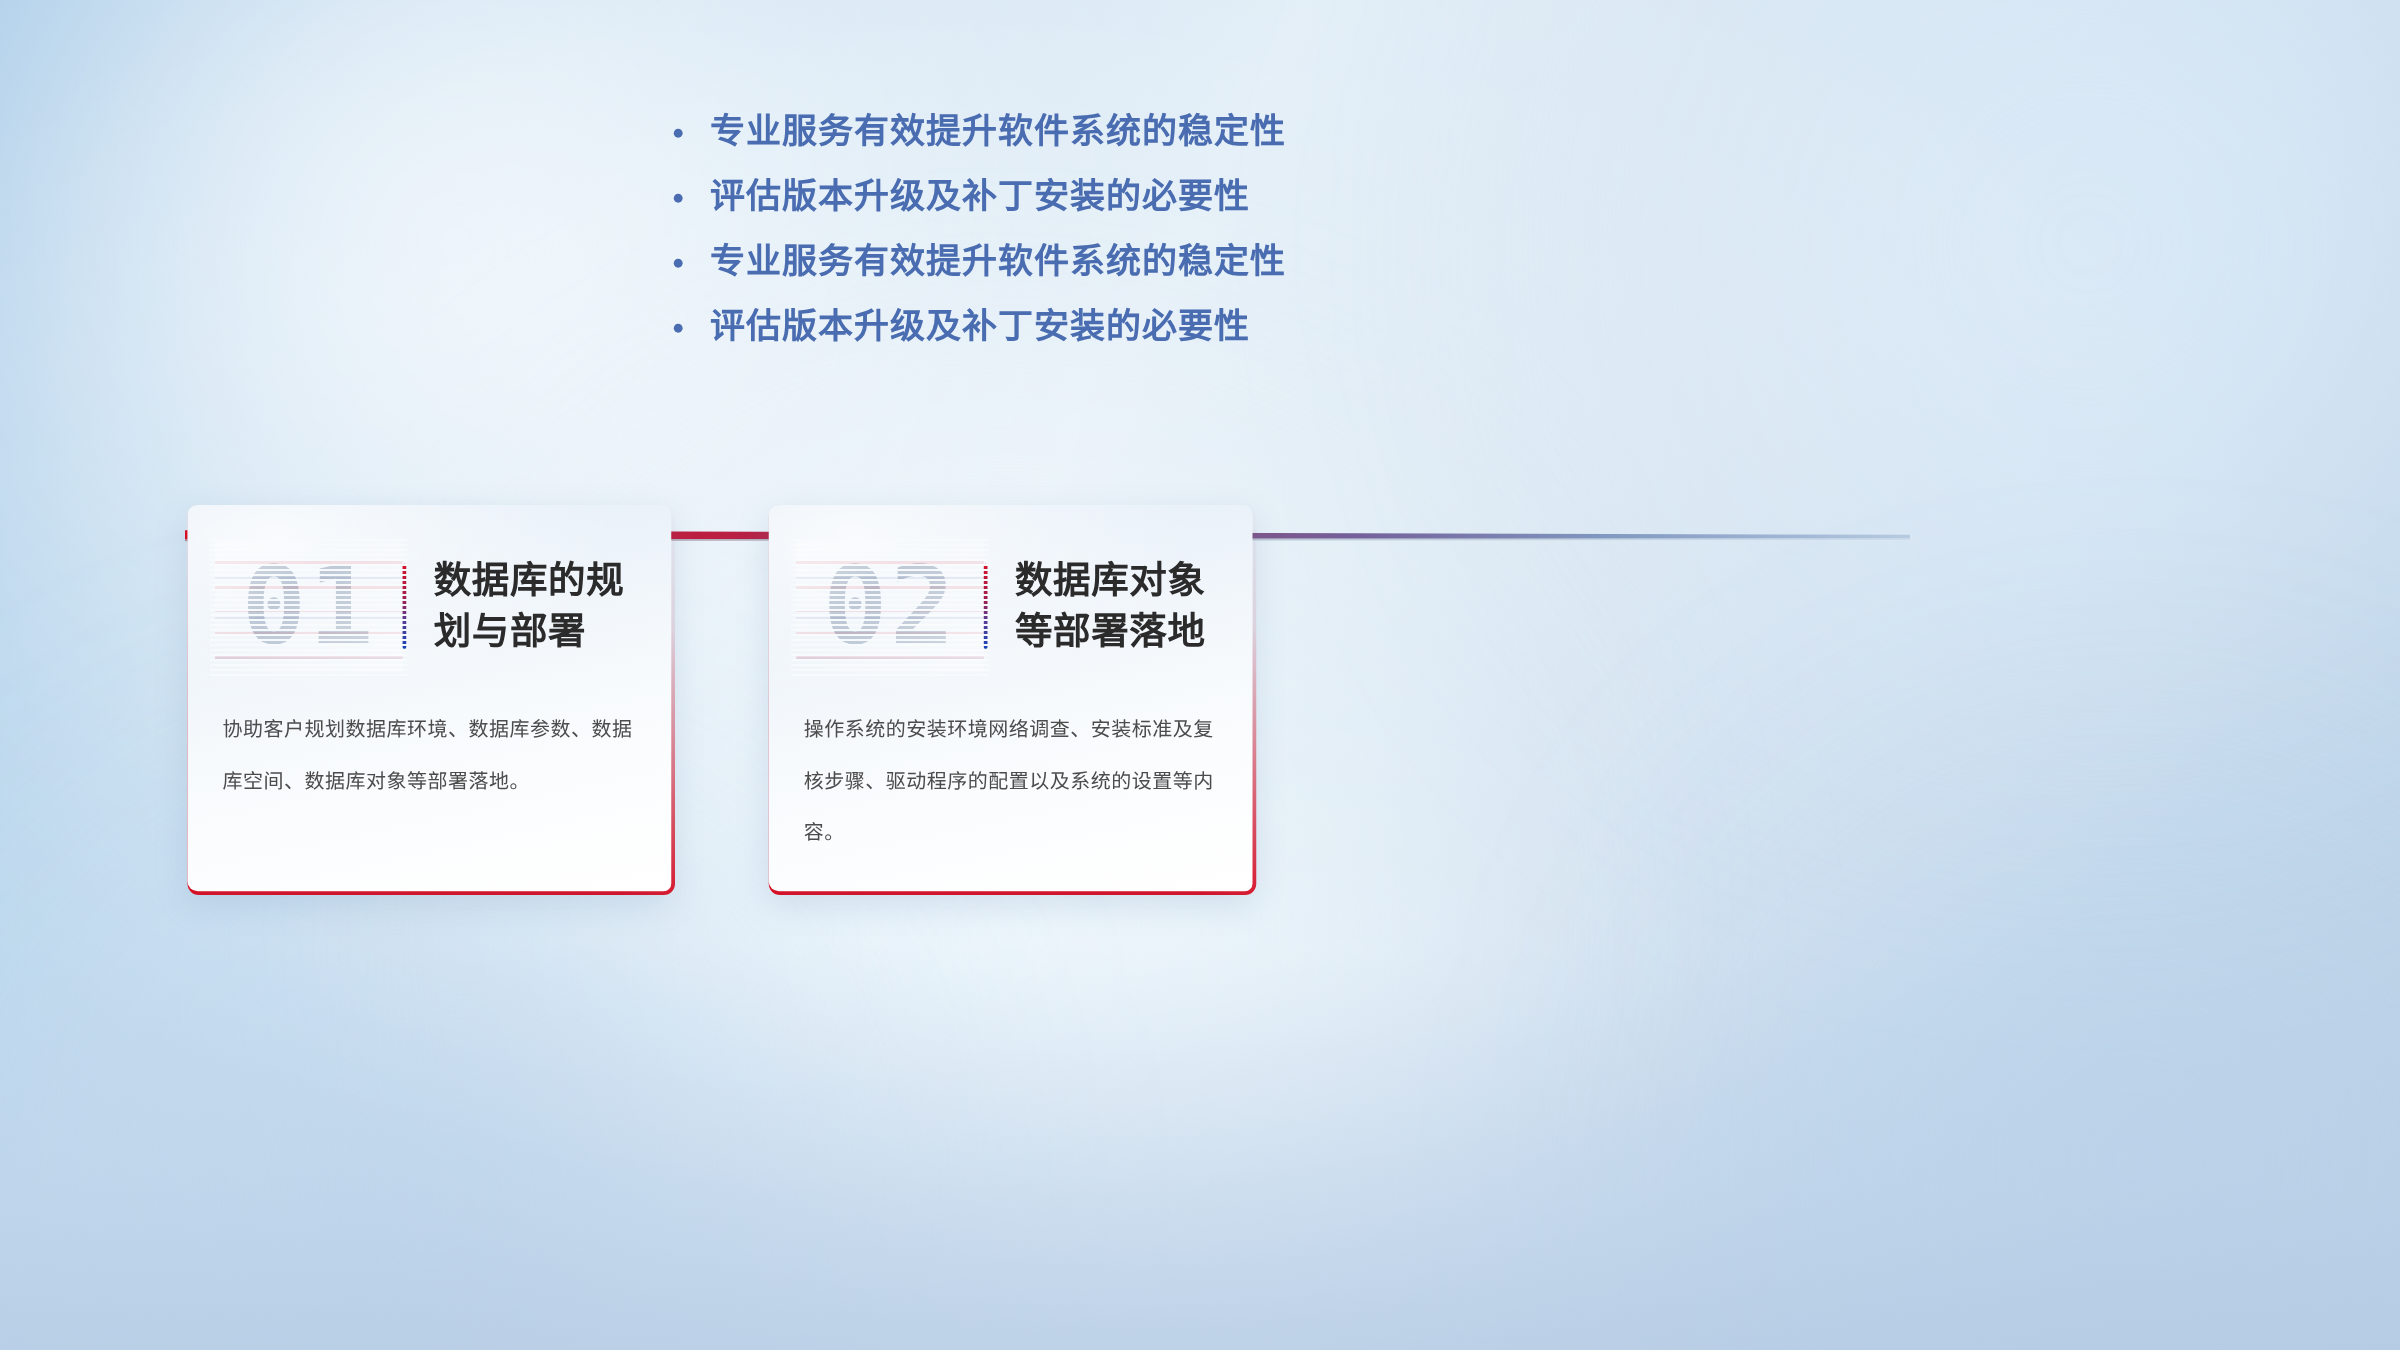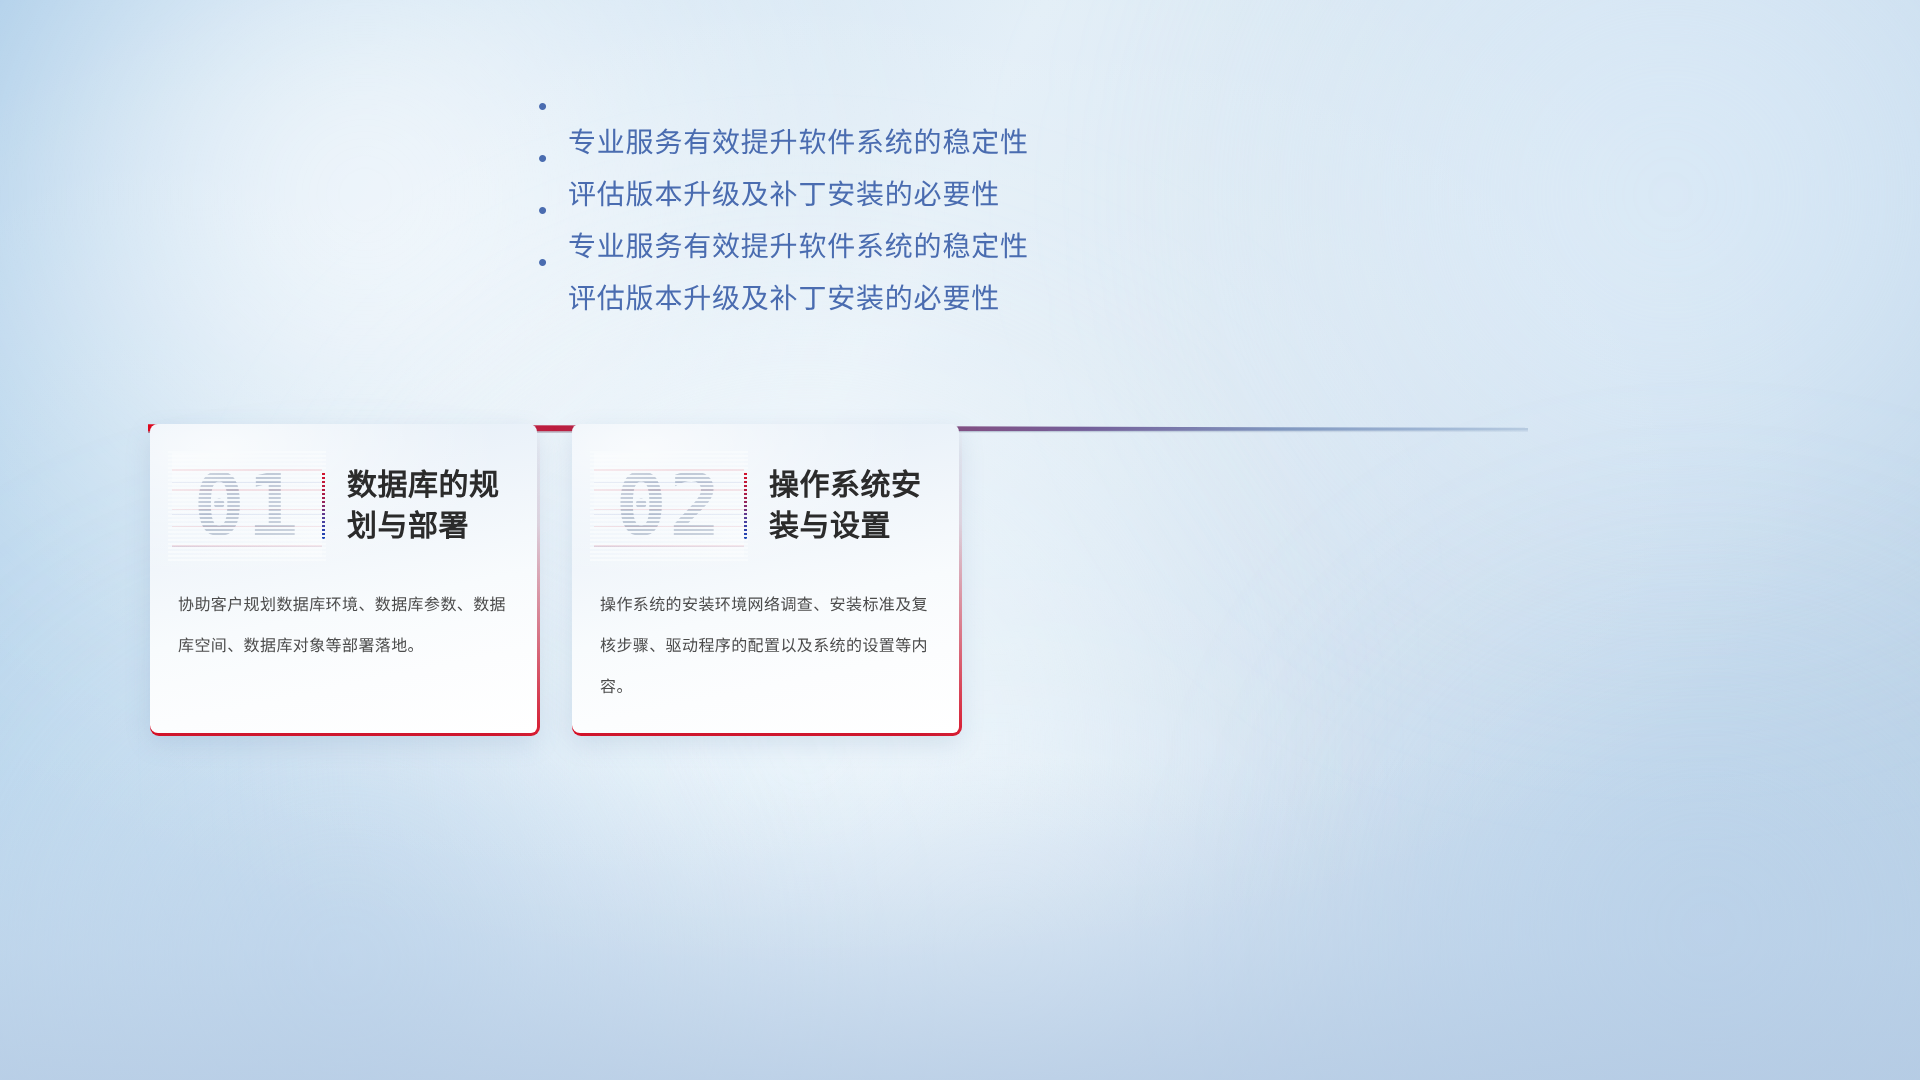--- a/index.html
+++ b/index.html
@@ -61,39 +61,38 @@
   .bullet-dot{
     width:30px; flex:0 0 30px;
     color:#4a6cb0; font-size:26px; line-height:34px;
     text-align:left; padding-top:1px;
   }
   .bullet-text{
     color:#4a6cb0;
     font-size:28px;
     line-height:34px;
     letter-spacing:.8px;
-    font-weight:400;
+    font-weight:700;
     white-space:nowrap;
-    margin-top:38px;
   }
 
   
   #divider{
     position:absolute;
     left:148px; top:420px;
     width:1380px; height:18px;
     pointer-events:none;
   }
 
   
   #cards{
     position:absolute;
-    left:150px; top:424px;
+    left:150px; top:404px;
     width:1400px; height:320px;
-    display:flex; gap:32px;
+    display:flex; gap:75px;
   }
   .card{
     position:relative;
     width:390px; height:312px;
     border-radius:9px;
     overflow:visible;
     flex:0 0 390px;
   }
   .card-red{
     position:absolute; inset:0;
@@ -286,20 +285,20 @@
     <div class="card-face">
       <div class="card-sheen"></div>
       <div class="card-head">
         <div class="card-num">
           <span class="num-glyph">02</span>
           <span class="num-tint"></span>
           <span class="num-mask"></span>
           <span class="num-fade"></span>
         </div>
         <div class="card-bar"></div>
-        <div class="card-title">操作系统安装与设置</div>
+        <div class="card-title">数据库对象等部署落地</div>
       </div>
       <div class="card-body">操作系统的安装环境网络调查、安装标准及复核步骤、驱动程序的配置以及系统的设置等内容。</div>
     </div>
   </div>
 
 
 </div>
 
 </body></html>

